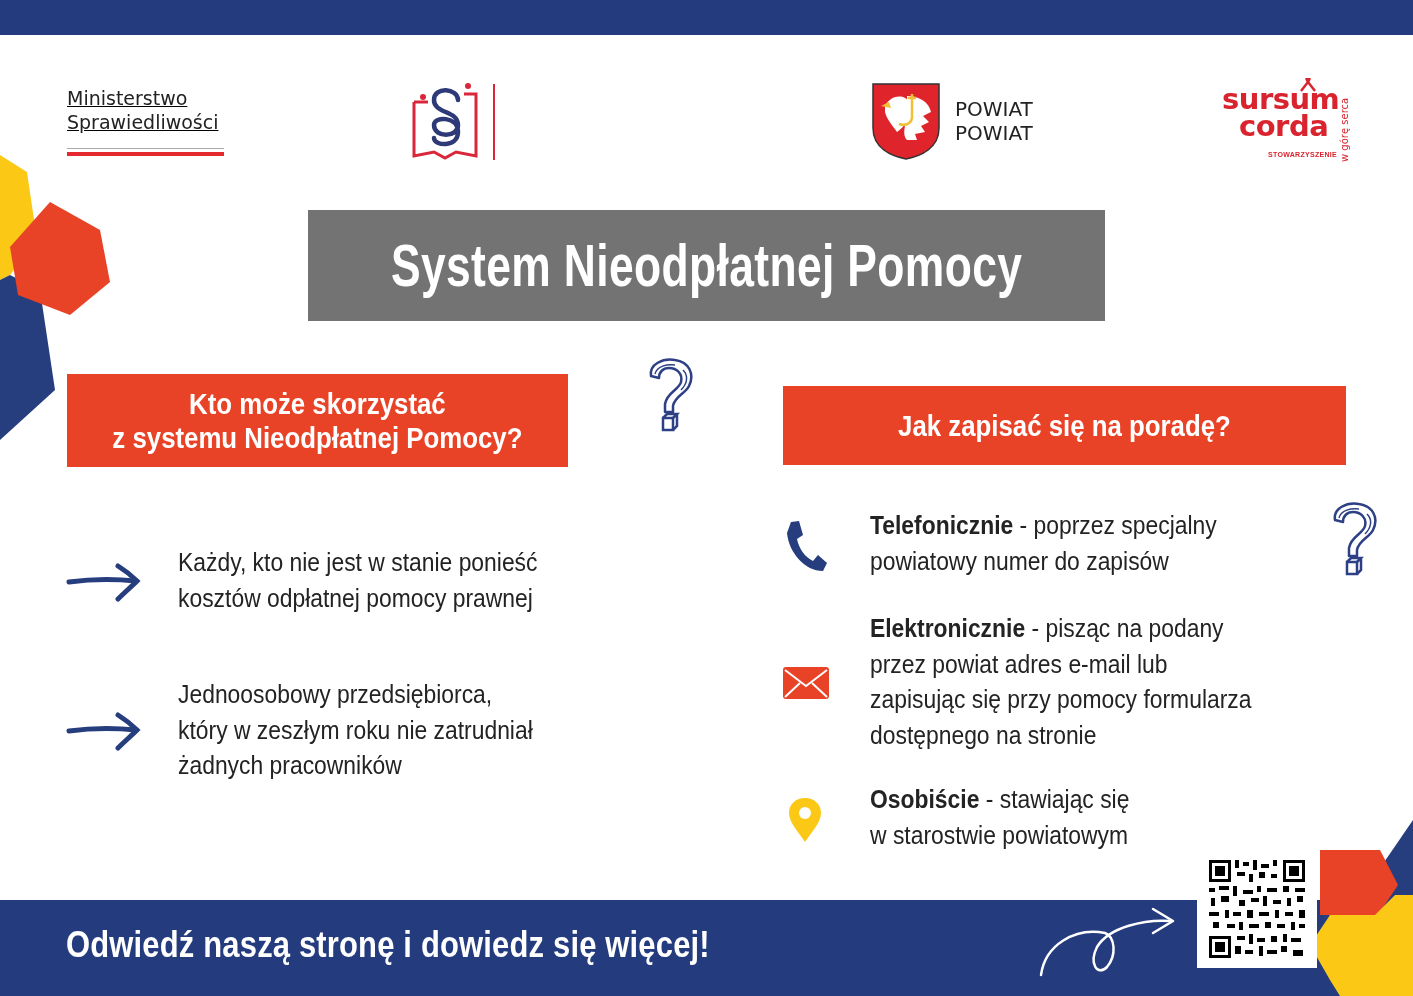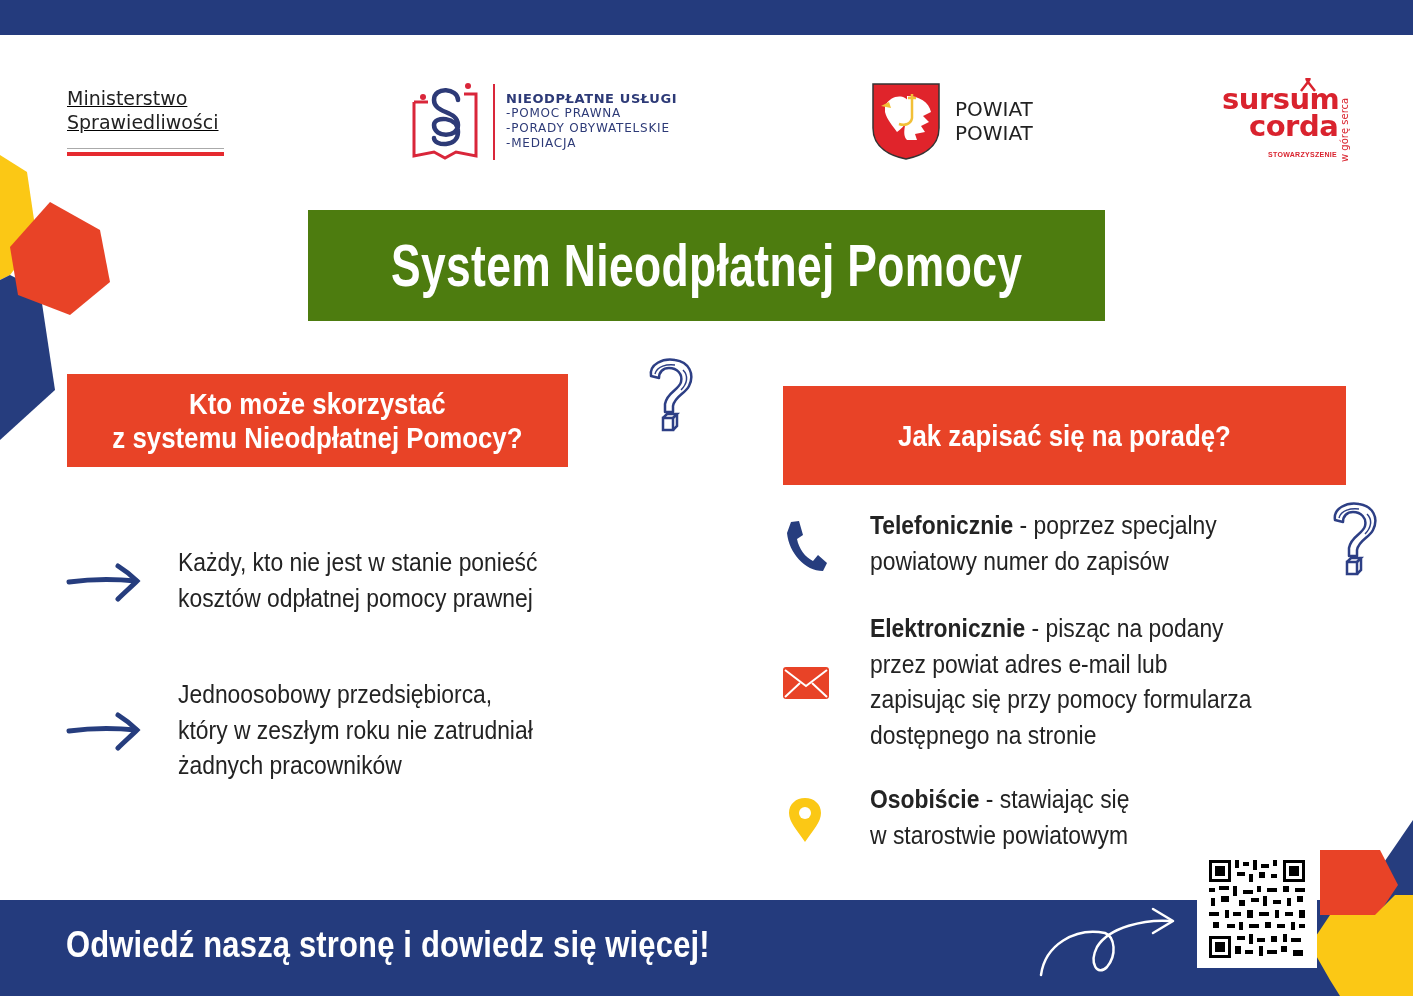--- a/index.html
+++ b/index.html
@@ -22,28 +22,28 @@
 
   .pb-logo { left:871px; top:82px; display:flex; align-items:center; }
   .pb-logo .txt { font-family:"DejaVu Sans", sans-serif; font-size:20px; line-height:24px; color:#222; margin-left:14px; }
 
   .sc-logo { left:1222px; top:80px; }
   .sc-logo .word { font-family:"DejaVu Sans", sans-serif; font-weight:700; color:#d9232e; font-size:29px; line-height:27px; letter-spacing:-0.5px; }
   .sc-logo .small { font-family:"Liberation Sans", sans-serif; font-weight:700; color:#d9232e; font-size:7px; letter-spacing:0.3px; position:absolute; left:46px; top:71px; }
   .sc-logo .vert { position:absolute; left:117px; top:30px; font-family:"DejaVu Sans", sans-serif; color:#d9232e; font-size:10px; transform:rotate(-90deg); transform-origin:left top; white-space:nowrap; }
 
   
-  .title-box { left:308px; top:210px; width:797px; height:111px; background:#4d7c0f; display:flex; align-items:center; justify-content:center; }
+  .title-box { left:308px; top:210px; width:797px; height:111px; background:#737373; display:flex; align-items:center; justify-content:center; }
   .title-box span { color:#fff; font-family:"Liberation Sans", sans-serif; font-weight:700; font-size:60px; transform:scaleX(0.74); white-space:nowrap; letter-spacing:0.5px; }
 
   
   .sec-head { background:#e84327; color:#fff; display:flex; align-items:center; justify-content:center; text-align:center; font-family:"Liberation Sans", sans-serif; font-weight:700; }
   .sec-head span { display:block; font-size:30px; line-height:34px; transform:scaleX(0.86); white-space:nowrap; }
   .head-left { left:67px; top:374px; width:501px; height:93px; }
-  .head-right { left:783px; top:386px; width:563px; height:99px; }
+  .head-right { left:783px; top:386px; width:563px; height:79px; }
 
   .body-text { font-family:"Liberation Sans", sans-serif; font-size:26px; line-height:35.5px; color:#232323; transform:scaleX(0.88); transform-origin:left top; white-space:nowrap; }
   .body-text b { font-weight:700; }
 
   .item1 { left:178px; top:545px; }
   .item2 { left:178px; top:677px; }
   .arrow1 { left:66px; top:563px; }
   .arrow2 { left:66px; top:712px; }
 
   .r1 { left:870px; top:508px; }
@@ -78,26 +78,20 @@
 
 <div class="abs nu-logo">
   <svg width="75" height="82" viewBox="0 0 75 82">
     <path d="M4,22 L4,76 L24,72 L35,78 L46,72 L66,76 L66,14 L54,14" fill="none" stroke="#d9263a" stroke-width="3"></path>
     <path d="M4,22 L18,22" fill="none" stroke="#d9263a" stroke-width="3"></path>
     <circle cx="13" cy="17" r="3" fill="#d9263a"></circle>
     <circle cx="58" cy="6" r="3" fill="#d9263a"></circle>
     <path d="M48,20 C48,8 24,6 24,20 C24,34 48,30 48,45 C48,58 24,58 24,45 M24,45 C24,36 48,36 48,52 C48,68 24,66 24,58" fill="none" stroke="#2d3a77" stroke-width="4.5" stroke-linecap="round"></path>
   </svg>
   <div class="div"></div>
-  <div class="txt">
-    <div class="h">NIEODPŁATNE USŁUGI</div>
-    <div>-POMOC PRAWNA</div>
-    <div>-PORADY OBYWATELSKIE</div>
-    <div>-MEDIACJA</div>
-  </div>
 </div>
 
 <div class="abs pb-logo">
   <svg width="70" height="78" viewBox="0 0 70 78">
     <path d="M2,2 L68,2 L68,46 C68,66 50,74 35,77 C20,74 2,66 2,46 Z" fill="#e0242b" stroke="#333" stroke-width="1.5"></path>
     <path d="M14,24 C20,12 34,12 38,20 L42,22 L38,26 C40,36 34,44 26,50 C22,44 16,38 14,30 Z" fill="#fff"></path>
     <path d="M36,14 C48,14 58,20 60,30 L52,34 L58,40 L50,44 L54,50 L44,52 L46,58 L36,58 C30,52 36,40 36,30 Z" fill="#fff"></path>
     <path d="M10,24 L18,20 L20,26 Z" fill="#f2c037"></path>
     <path d="M41,12 L41,36 C40,42 34,44 28,42" fill="none" stroke="#f2c037" stroke-width="2.5"></path>
     <path d="M37,16 L45,16" stroke="#f2c037" stroke-width="2.5"></path>
@@ -107,21 +101,21 @@
     <div>POWIAT</div>
   </div>
 </div>
 
 <div class="abs sc-logo">
   <svg class="abs" style="left:78px;top:-2px" width="16" height="14">
     <path d="M1,13 L8,4 L15,13" fill="none" stroke="#d9232e" stroke-width="2.5"></path>
     <path d="M8,0 C10,-2 13,1 8,5 C3,1 6,-2 8,0 Z" fill="#d9232e"></path>
   </svg>
   <div class="word" style="margin-top:6px">sursum</div>
-  <div class="word" style="margin-left:27px">corda</div>
+  <div class="word" style="margin-left:17px">corda</div>
   <div class="small">STOWARZYSZENIE</div>
   <div class="vert" style="top:82px">w górę serca</div>
 </div>
 
 <div class="abs title-box">
   <span>System Nieodpłatnej Pomocy</span>
 </div>
 
 <div class="abs sec-head head-left">
   <div>

